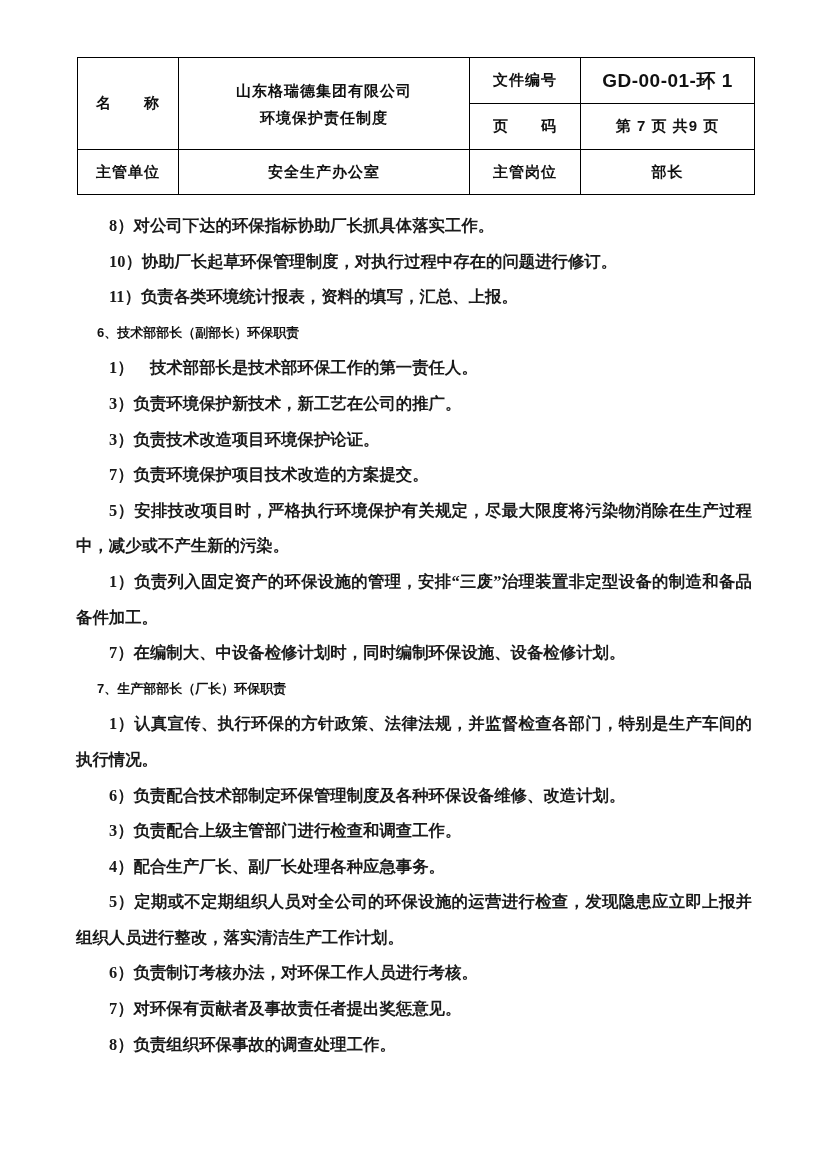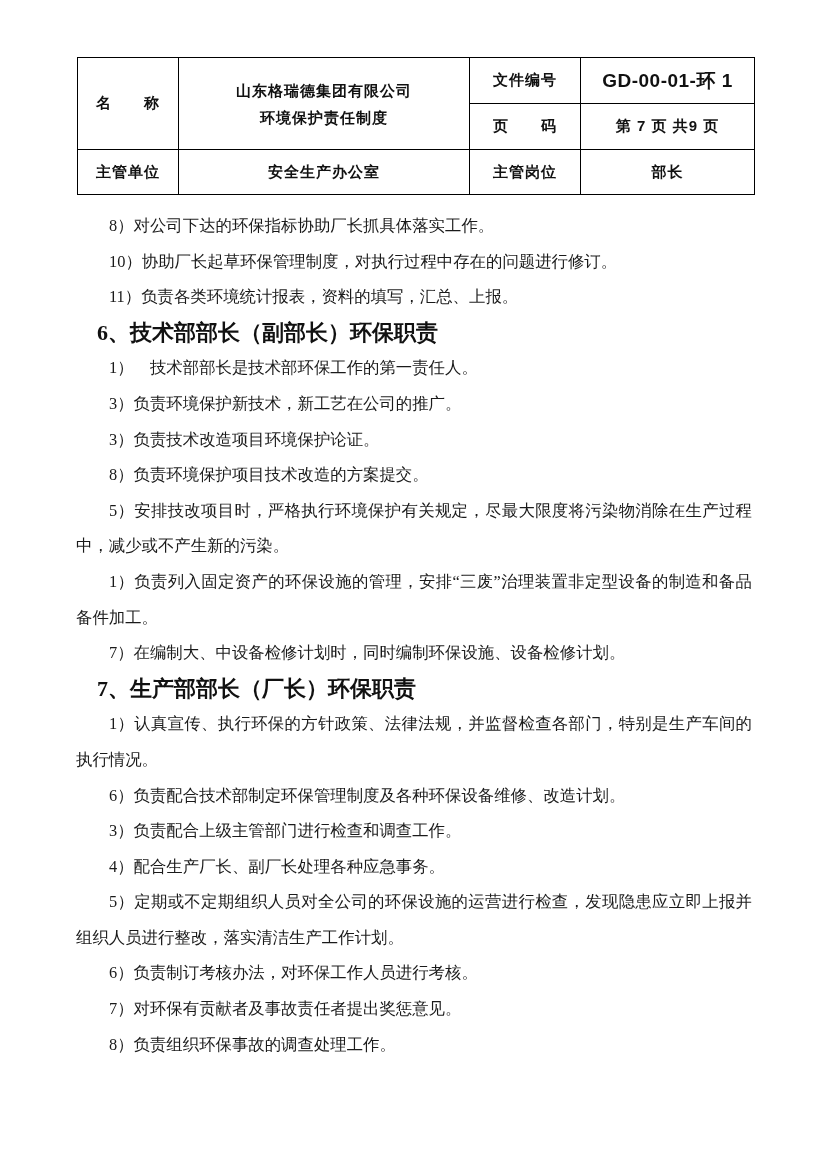--- a/index.html
+++ b/index.html
@@ -51,29 +51,30 @@
     left: 76px;
     top: 208px;
     width: 676px;
     font-size: 16.4px;
     line-height: 35.6px;
     text-align: justify;
   }
   .doc-body p {
     margin: 0;
     padding: 0;
+    font-weight: bold;
   }
   p.item {
     text-indent: 33px;
   }
   p.heading {
     text-indent: 21px;
     font-weight: bold;
-    font-family: Liberation Serif, serif;
-    font-size: 22px;
+    font-family: Liberation Sans, sans-serif;
+    font-size: 13px;
     color: #111111;
   }
 </style>
 </head>
 <body>
 
 <div class="page">
 
   <table class="header-table">
     <tbody>
@@ -118,21 +119,21 @@
     </table>
 
   <div class="doc-body">
     <p class="item">8）对公司下达的环保指标协助厂长抓具体落实工作。</p>
     <p class="item">10）协助厂长起草环保管理制度，对执行过程中存在的问题进行修订。</p>
     <p class="item">11）负责各类环境统计报表，资料的填写，汇总、上报。</p>
     <p class="heading">6、技术部部长（副部长）环保职责</p>
     <p class="item">1）　技术部部长是技术部环保工作的第一责任人。</p>
     <p class="item">3）负责环境保护新技术，新工艺在公司的推广。</p>
     <p class="item">3）负责技术改造项目环境保护论证。</p>
-    <p class="item">8）负责环境保护项目技术改造的方案提交。</p>
+    <p class="item">7）负责环境保护项目技术改造的方案提交。</p>
     <p class="item">5）安排技改项目时，严格执行环境保护有关规定，尽最大限度将污染物消除在生产过程中，减少或不产生新的污染。</p>
     <p class="item">1）负责列入固定资产的环保设施的管理，安排“三废”治理装置非定型设备的制造和备品备件加工。</p>
     <p class="item">7）在编制大、中设备检修计划时，同时编制环保设施、设备检修计划。</p>
     <p class="heading">7、生产部部长（厂长）环保职责</p>
     <p class="item">1）认真宣传、执行环保的方针政策、法律法规，并监督检查各部门，特别是生产车间的执行情况。</p>
     <p class="item">6）负责配合技术部制定环保管理制度及各种环保设备维修、改造计划。</p>
     <p class="item">3）负责配合上级主管部门进行检查和调查工作。</p>
     <p class="item">4）配合生产厂长、副厂长处理各种应急事务。</p>
     <p class="item">5）定期或不定期组织人员对全公司的环保设施的运营进行检查，发现隐患应立即上报并组织人员进行整改，落实清洁生产工作计划。</p>
     <p class="item">6）负责制订考核办法，对环保工作人员进行考核。</p>

